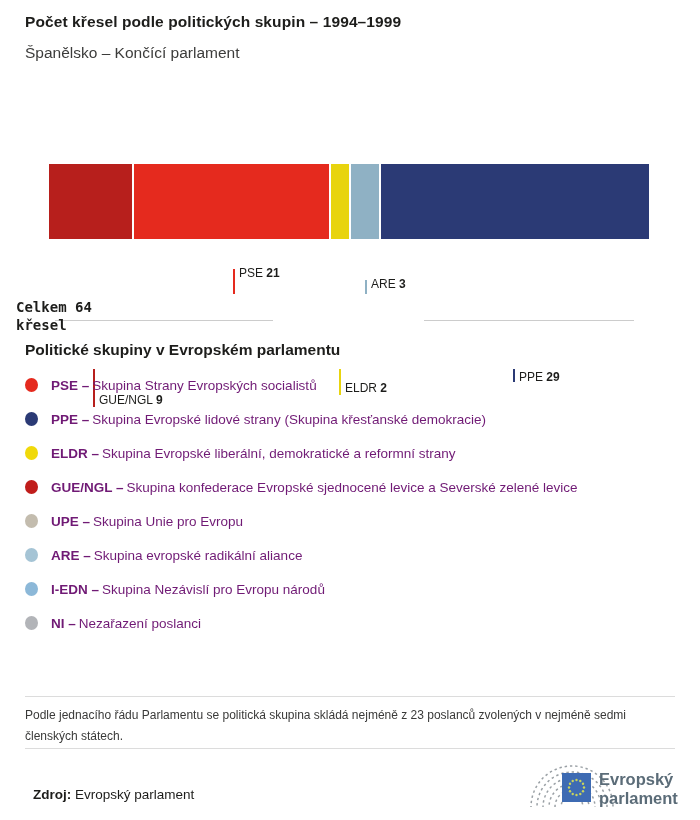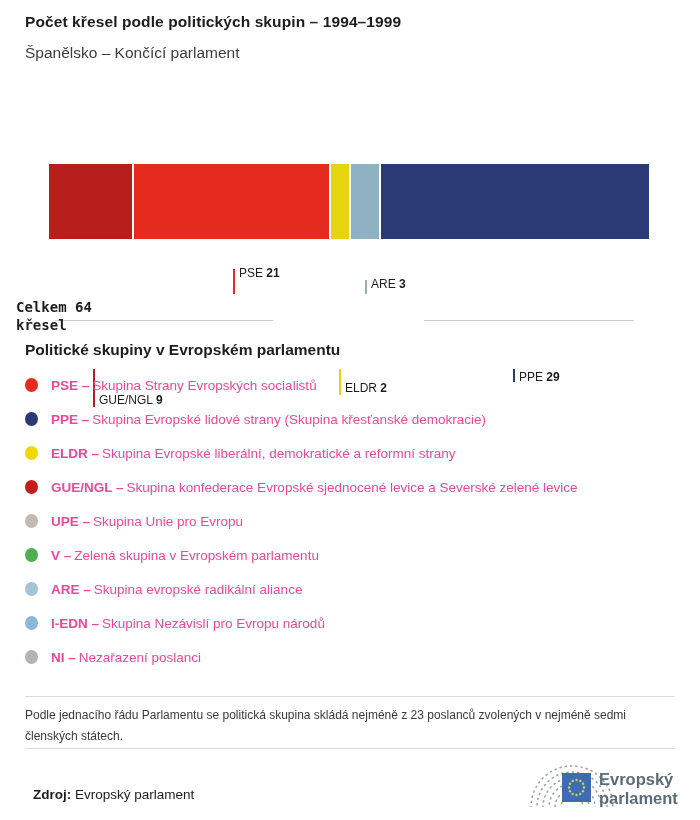--- a/index.html
+++ b/index.html
@@ -31,21 +31,21 @@
   #total-text { position:absolute; left:16px; width:672px; text-align:left; font-family:"DejaVu Sans Mono", monospace; font-weight:bold; font-size:14px; line-height:18px; }
   .total-rule { position:absolute; top:22px; height:0; border-top:1px solid #cccccc; }
   #rule-left { left:55px; width:218px; }
   #rule-right { left:424px; width:210px; }
 
   
   #legend-heading { left:25px; top:341px; font-size:15.5px; font-weight:bold; }
   #legend { left:25px; top:368px; width:650px; }
   .legend-row { position:relative; height:34px; display:flex; align-items:center; }
   .dot { width:13px; height:14px; border-radius:50%; flex:0 0 13px; margin-right:13px; }
-  .legend-text { font-size:13.5px; color:#ec4899; }
+  .legend-text { font-size:13.5px; color:#701a75; }
   .legend-text b { font-weight:bold; margin-right:3px; }
 
   
   .divider { left:25px; width:650px; border-top:1px solid #dcdcdc; height:0; }
   #divider-1 { top:696px; }
   #divider-2 { top:748px; }
   #note { left:25px; top:705px; width:632px; font-size:12px; line-height:21px; color:#3a3a39; }
   #source { left:25px; top:787px; font-size:13.5px; }
   #source b { font-weight:bold;margin-left:8px; }
   #logo { left:527px; top:760px; width:152px; height:54px; }
@@ -114,24 +114,20 @@
   </div>
   <div class="legend-row">
     <span class="dot" style="background: rgb(192, 29, 27);"></span>
     <span class="legend-text"><b>GUE/NGL –</b><span>Skupina konfederace Evropské sjednocené levice a Severské zelené levice</span></span>
   </div>
   <div class="legend-row">
     <span class="dot" style="background: rgb(195, 188, 174);"></span>
     <span class="legend-text"><b>UPE –</b><span>Skupina Unie pro Evropu</span></span>
   </div>
   <div class="legend-row">
-    <span class="dot" style="background: rgb(79, 174, 79);"></span>
-    <span class="legend-text"><b>V –</b><span>Zelená skupina v Evropském parlamentu</span></span>
-  </div>
-  <div class="legend-row">
     <span class="dot" style="background: rgb(165, 196, 213);"></span>
     <span class="legend-text"><b>ARE –</b><span>Skupina evropské radikální aliance</span></span>
   </div>
   <div class="legend-row">
     <span class="dot" style="background: rgb(140, 184, 216);"></span>
     <span class="legend-text"><b>I-EDN –</b><span>Skupina Nezávislí pro Evropu národů</span></span>
   </div>
   <div class="legend-row">
     <span class="dot" style="background: rgb(178, 180, 184);"></span>
     <span class="legend-text"><b>NI –</b><span>Nezařazení poslanci</span></span>

